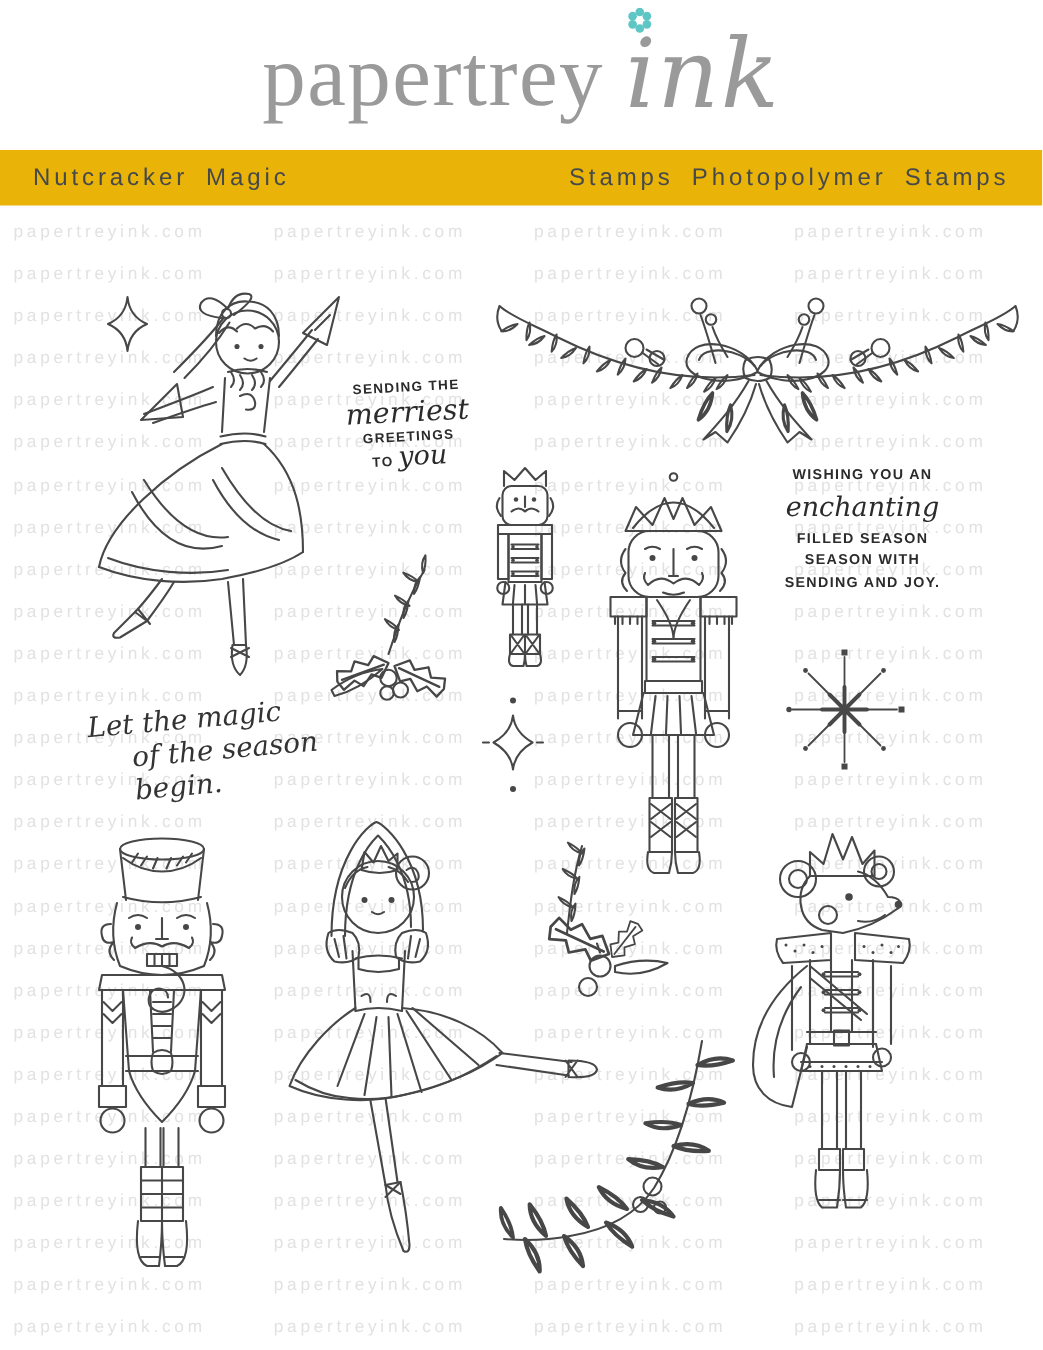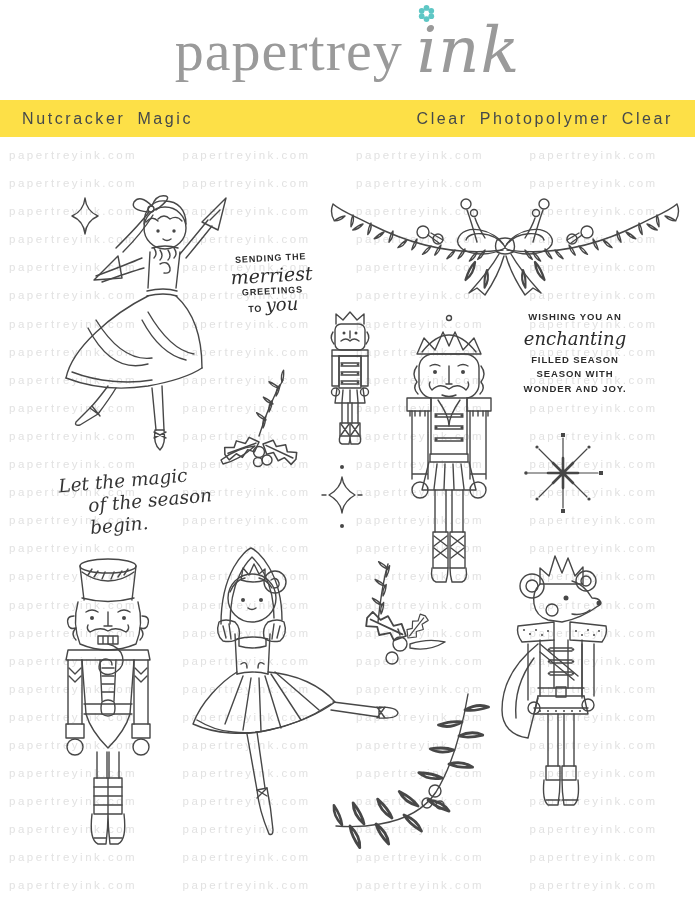--- a/index.html
+++ b/index.html
@@ -6,21 +6,21 @@
   .page{position:relative;width:695px;height:900px;overflow:hidden;background:#fff;
         font-family:"Liberation Sans",sans-serif;}
   
   .header{position:absolute;left:0;top:0;width:695px;height:100px;
           display:flex;align-items:center;justify-content:center;gap:14px;}
   .logo-word1{font-family:"Liberation Serif",serif;font-size:58px;color:#9a9a9a;letter-spacing:1px;}
   .logo-word2{position:relative;font-family:"DejaVu Serif",serif;font-style:italic;
               font-size:64px;color:#9a9a9a;letter-spacing:1px;}
   .logo-flower{position:absolute;left:1px;top:-8px;width:17px;height:17px;}
   
-  .banner{position:absolute;left:0;top:100px;width:695px;height:37px;background:#fde047;
+  .banner{position:absolute;left:0;top:100px;width:695px;height:37px;background:#eab308;
           display:flex;align-items:center;justify-content:space-between;
           padding:0 22px;box-sizing:border-box;text-align:right;}
   .banner span{font-size:16px;color:#45494b;letter-spacing:2.6px;word-spacing:5px;}
   
   .stamp-area{position:absolute;left:0;top:137px;width:695px;height:851px;}
   .wm{position:absolute;left:0;top:8px;width:695px;z-index:0;}
   .wm-row{height:28.1px;white-space:nowrap;overflow:hidden;}
   .wm-row span{display:inline-block;width:173.5px;padding-left:9px;box-sizing:border-box;
                font-size:11.5px;letter-spacing:2.5px;color:#e2e2e2;}
   
@@ -69,21 +69,21 @@
         <circle cx="4.4" cy="13.2" r="3.4"></circle>
             <circle cx="4.4" cy="6.8" r="3.4"></circle>
           </g>
         <circle cx="10" cy="10" r="2.7" fill="#ffffff"></circle>
       </svg>
     </span>
   </div>
 
   <div class="banner">
     <span>Nutcracker Magic</span>
-    <span>Clear Photopolymer Clear</span>
+    <span>Stamps Photopolymer Stamps</span>
   </div>
 
   <div class="stamp-area">
 
     <div class="wm">
         <div class="wm-row"><span>papertreyink.com</span><span>papertreyink.com</span><span>papertreyink.com</span><span>papertreyink.com</span></div>
         <div class="wm-row"><span>papertreyink.com</span><span>papertreyink.com</span><span>papertreyink.com</span><span>papertreyink.com</span></div>
         <div class="wm-row"><span>papertreyink.com</span><span>papertreyink.com</span><span>papertreyink.com</span><span>papertreyink.com</span></div>
         <div class="wm-row"><span>papertreyink.com</span><span>papertreyink.com</span><span>papertreyink.com</span><span>papertreyink.com</span></div>
         <div class="wm-row"><span>papertreyink.com</span><span>papertreyink.com</span><span>papertreyink.com</span><span>papertreyink.com</span></div>
@@ -461,21 +461,21 @@
       <span class="script">merriest</span>
       <span class="caps">GREETINGS</span>
       <span class="caps"><span>TO </span><span class="inline-script">you</span></span>
     </div>
 
     <div class="sent sent-wishing">
       <span class="caps">WISHING YOU AN</span>
       <span class="script">enchanting</span>
       <span class="caps">FILLED SEASON</span>
       <span class="caps">SEASON WITH</span>
-      <span class="caps">WONDER AND JOY.</span>
+      <span class="caps">SENDING AND JOY.</span>
     </div>
 
     <div class="sent sent-magic">
       <span class="script">Let  the magic</span>
       <span class="script l2">of the season begin.</span>
     </div>
 
   </div>
 </div>
 

